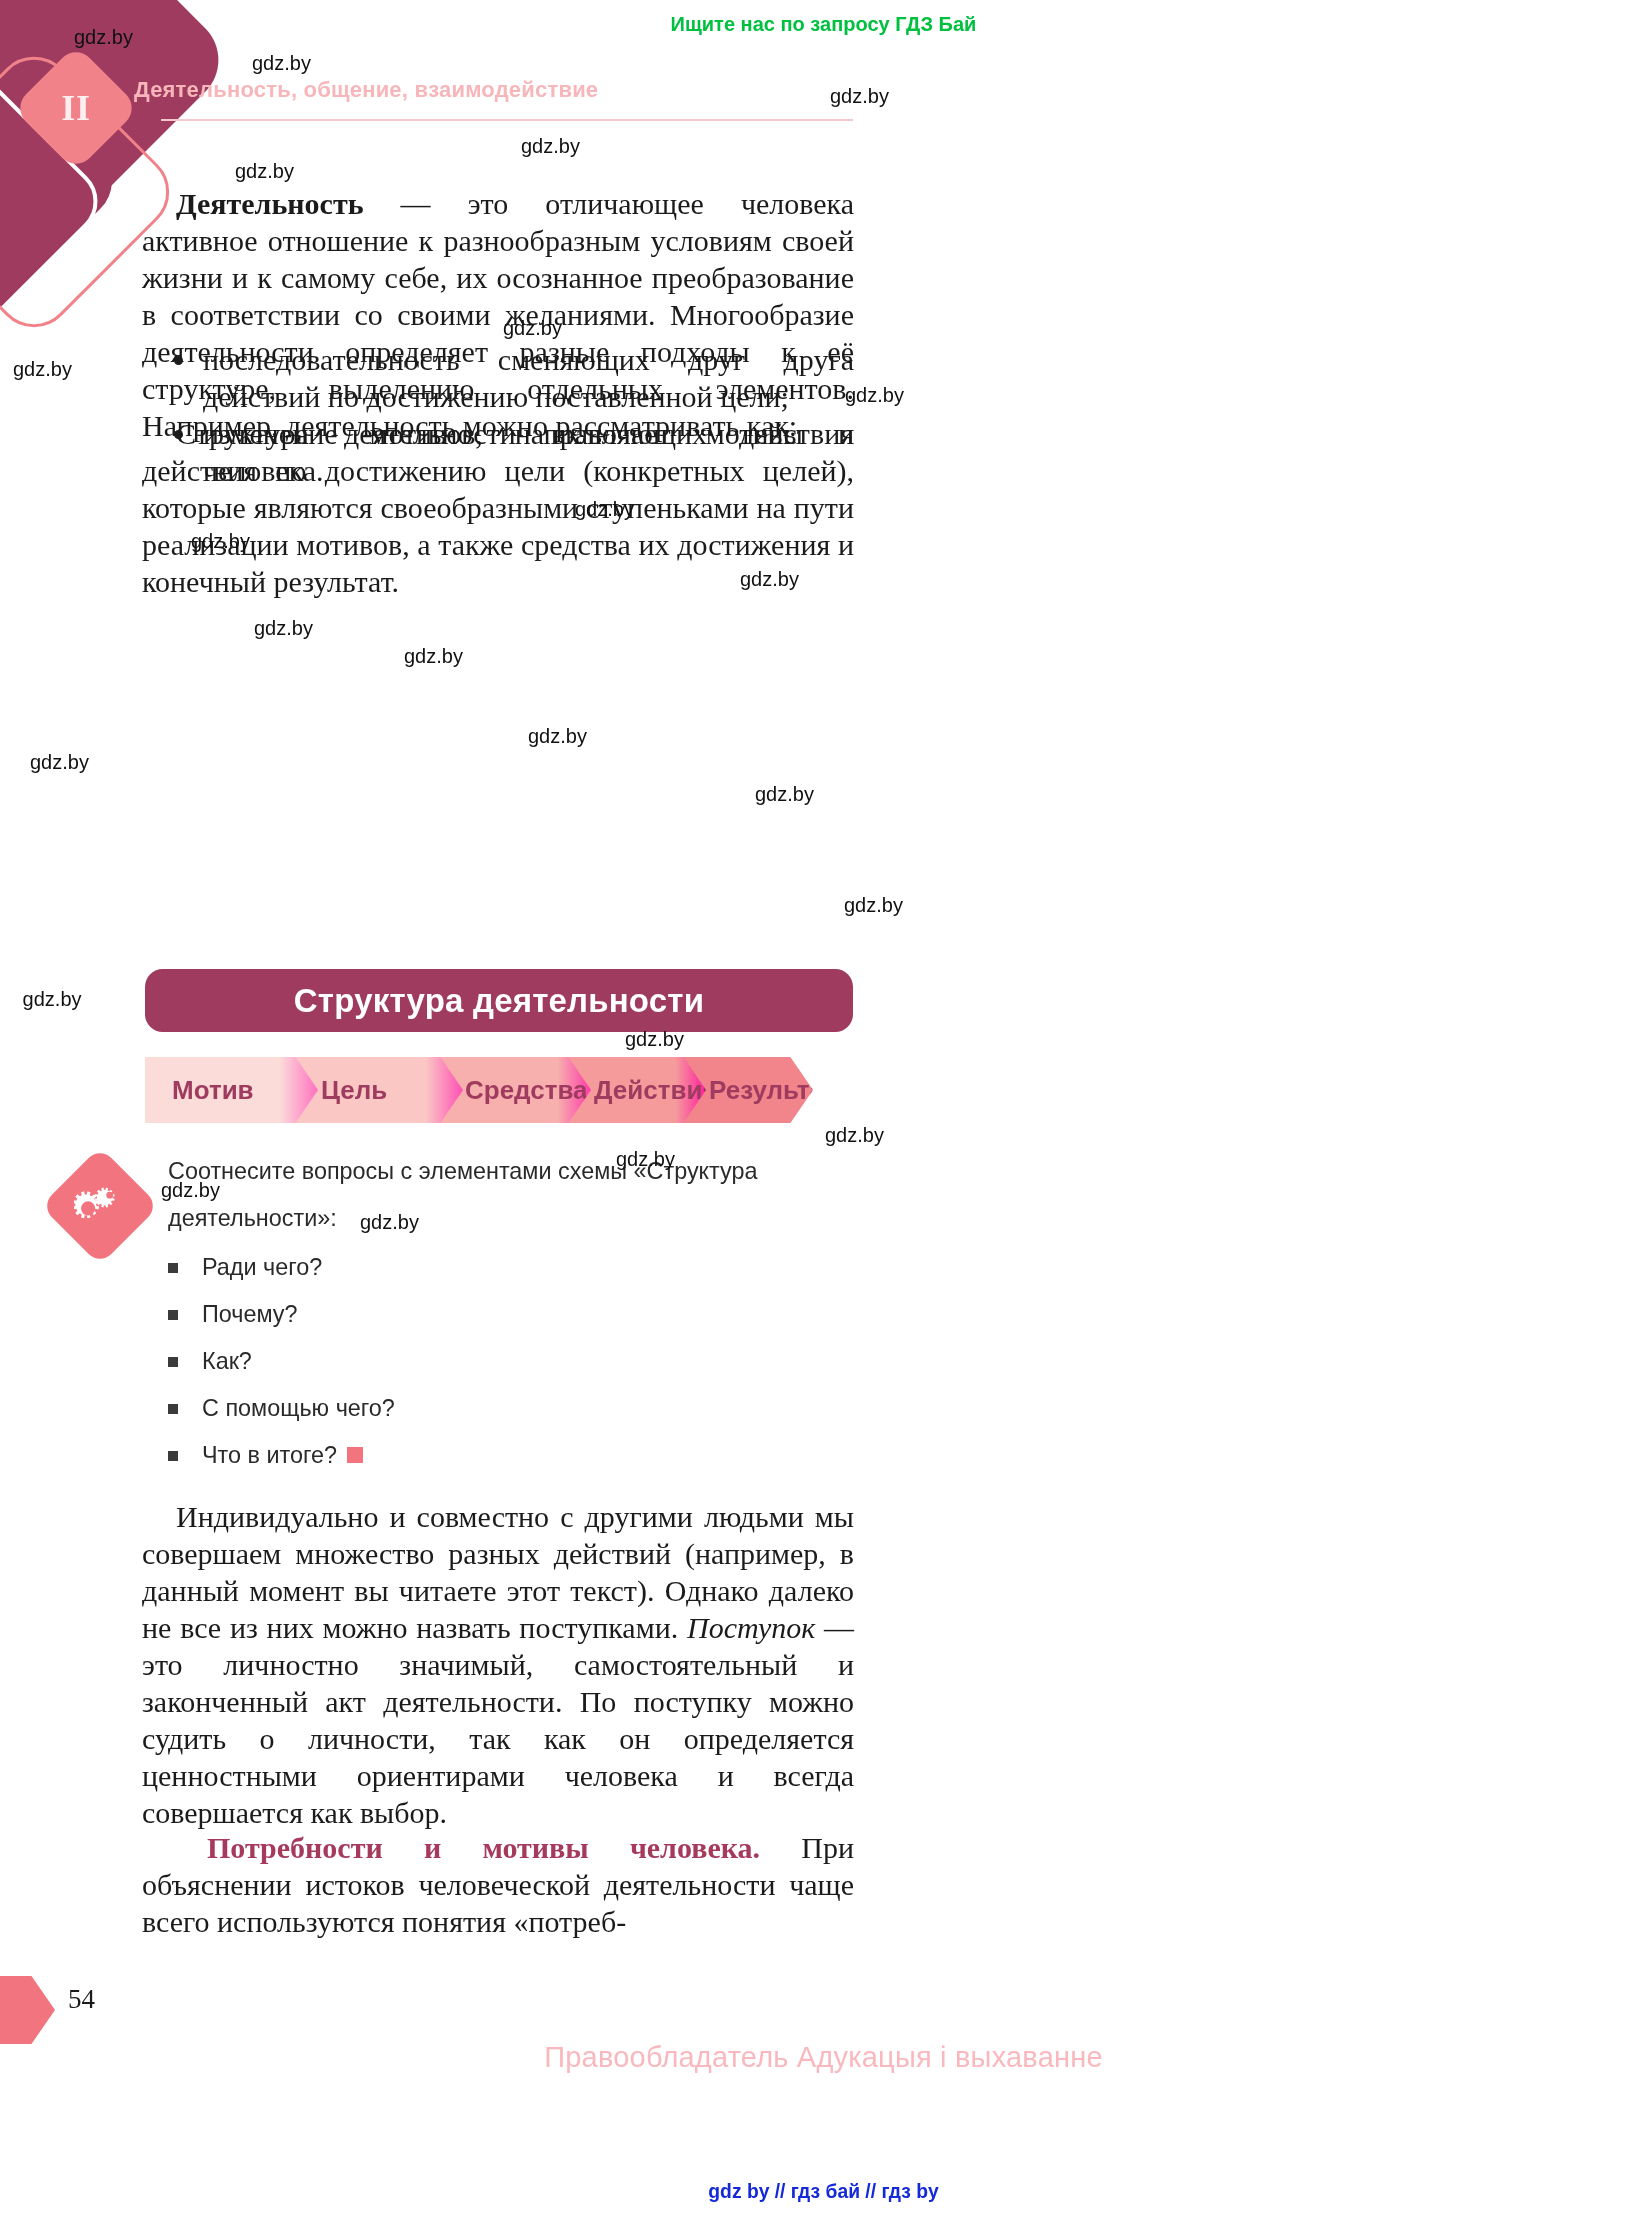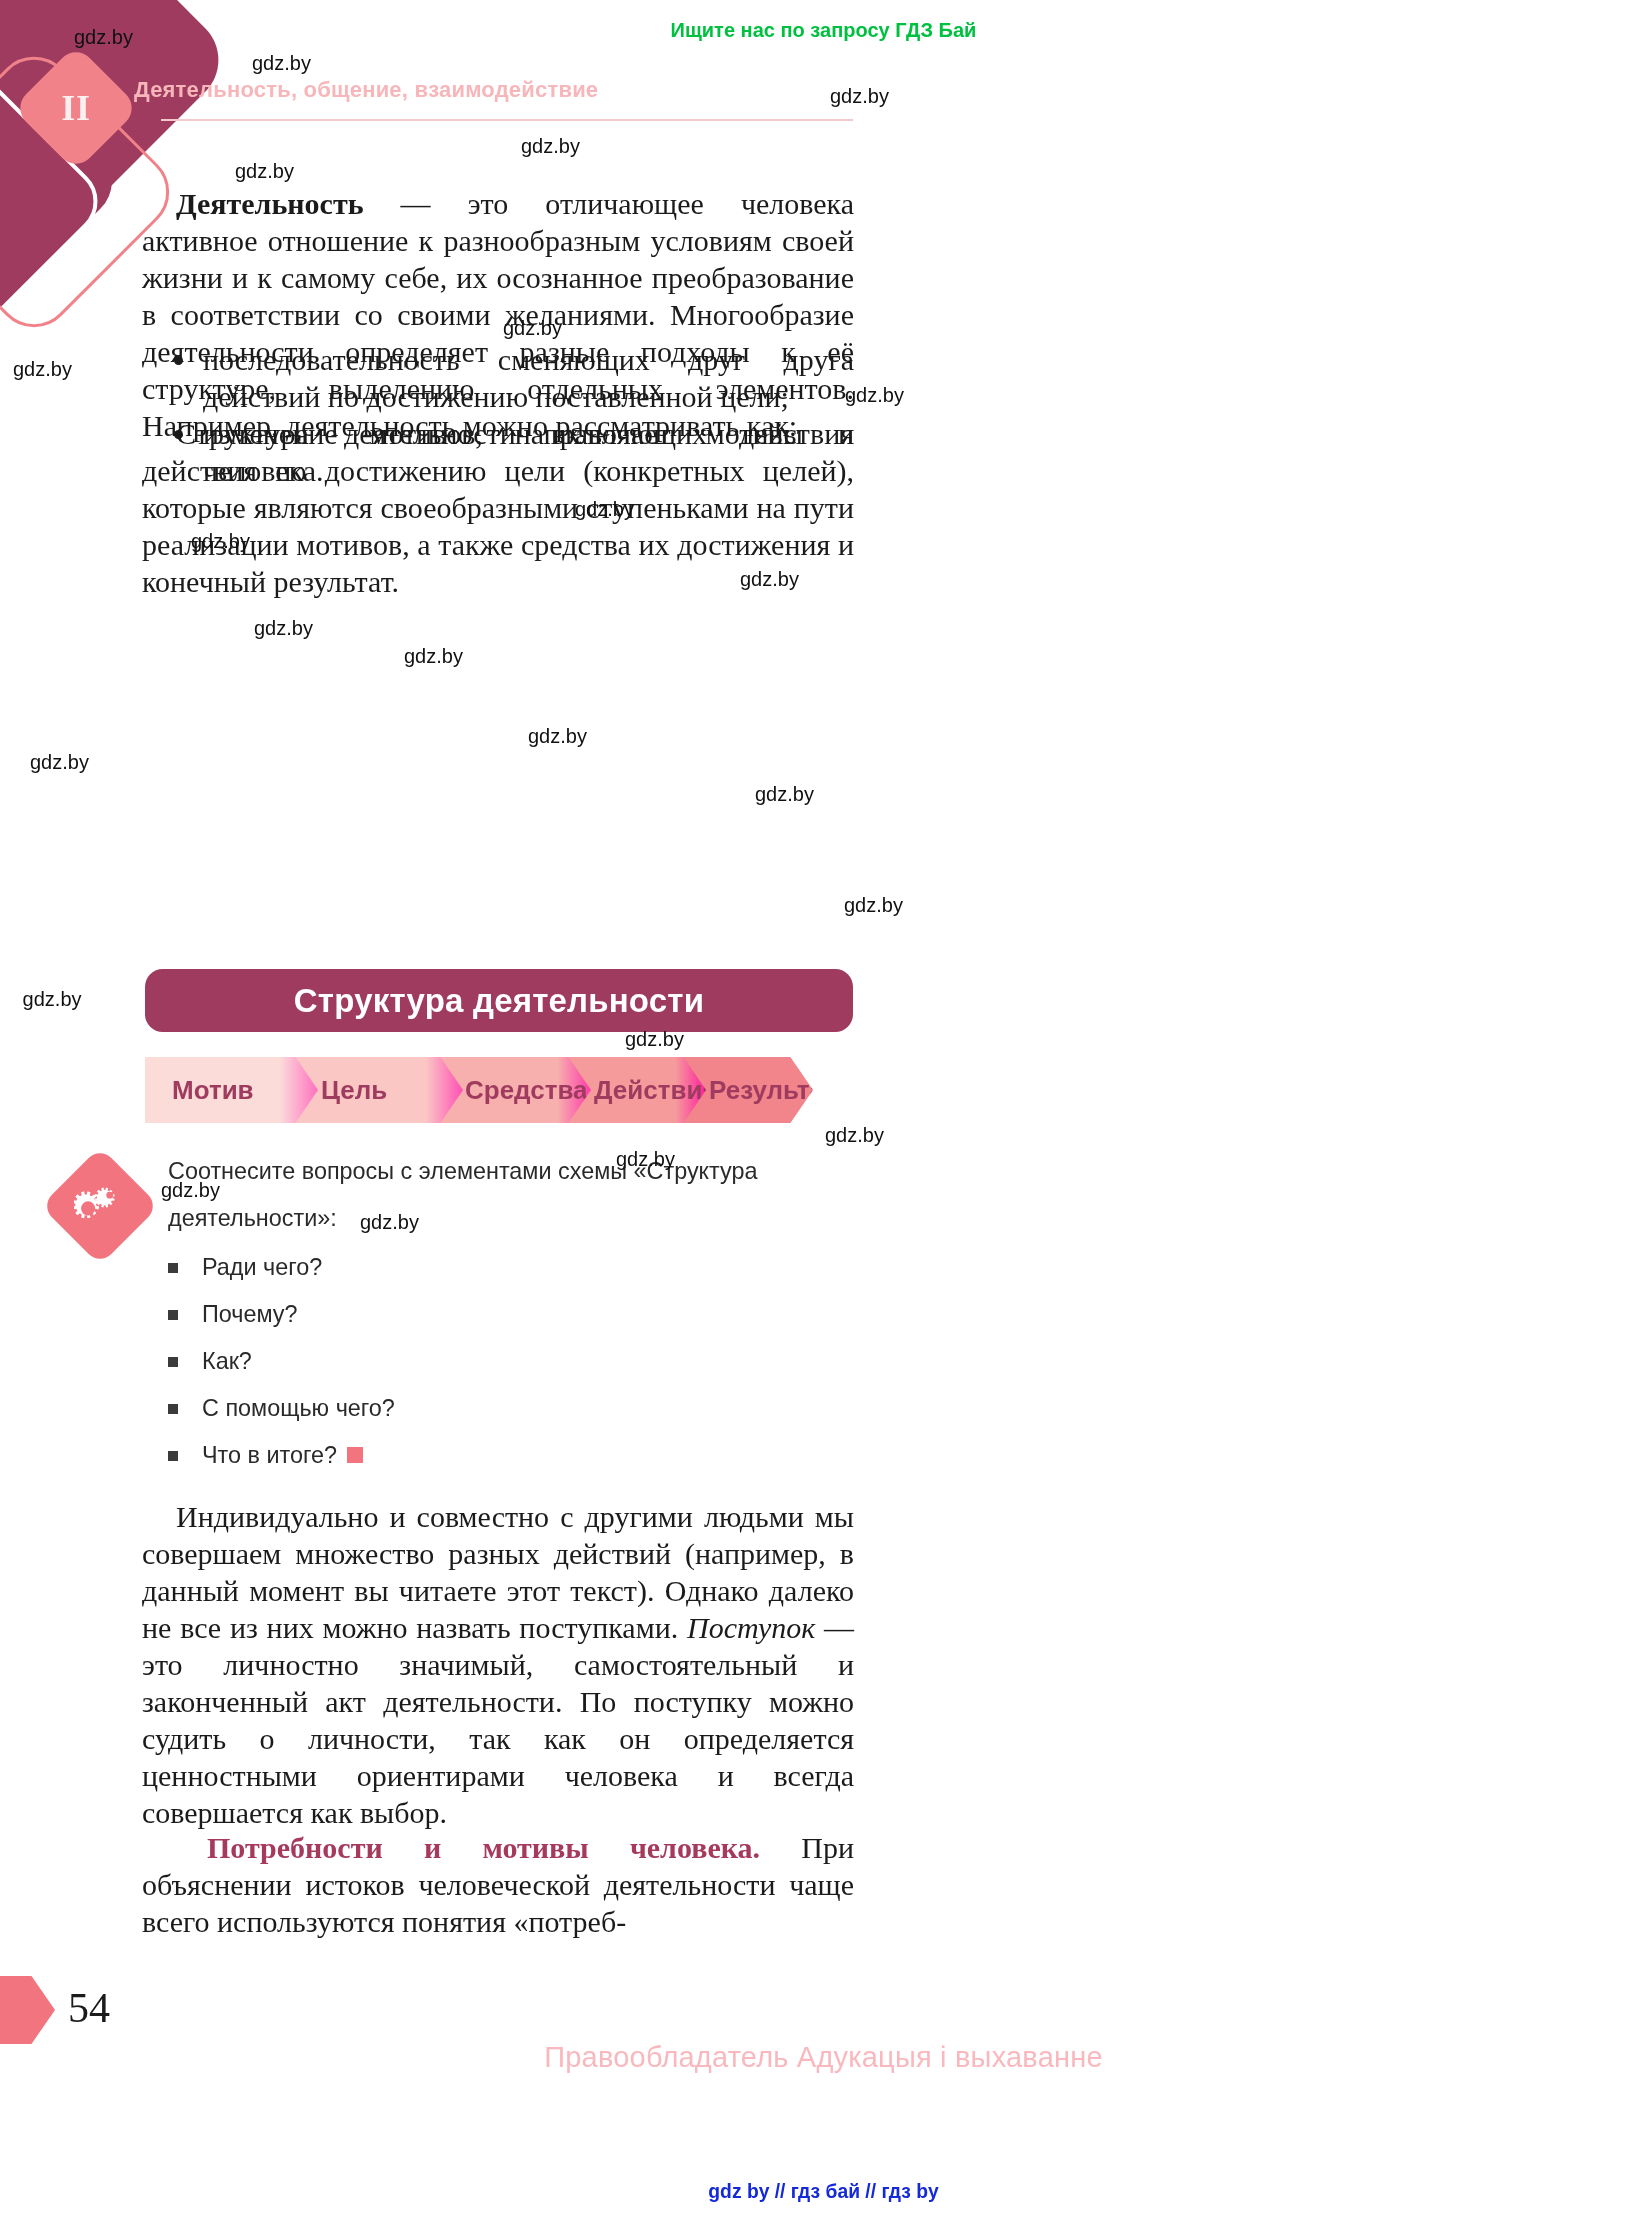--- a/index.html
+++ b/index.html
@@ -19,21 +19,21 @@
   .page {
     position: absolute;
     inset: 0;
     width: 1647px;
     height: 2216px;
   }
 
   
   .top-banner {
     position: absolute;
-    top: 19px;
+    top: 13px;
     left: 0;
     width: 1647px;
     text-align: center;
     font-family: "Liberation Sans", sans-serif;
     font-weight: bold;
     font-size: 20px;
     color: #00c040;
     letter-spacing: 0px;
   }
 
@@ -290,21 +290,21 @@
     width: 84px;
     height: 68px;
     background: #f2747e;
     clip-path: polygon(0 0, 72% 0, 100% 50%, 72% 100%, 0 100%);
   }
   .pagenum {
     position: absolute;
     left: 68px;
     top: 1984px;
     font-family: "Liberation Serif", serif;
-    font-size: 42px;
+    font-size: 27px;
     color: #1b1b1b;
   }
   .copyright {
     position: absolute;
     left: 0;
     top: 2041px;
     width: 1647px;
     text-align: center;
     font-family: "Liberation Sans", sans-serif;
     font-size: 29px;

